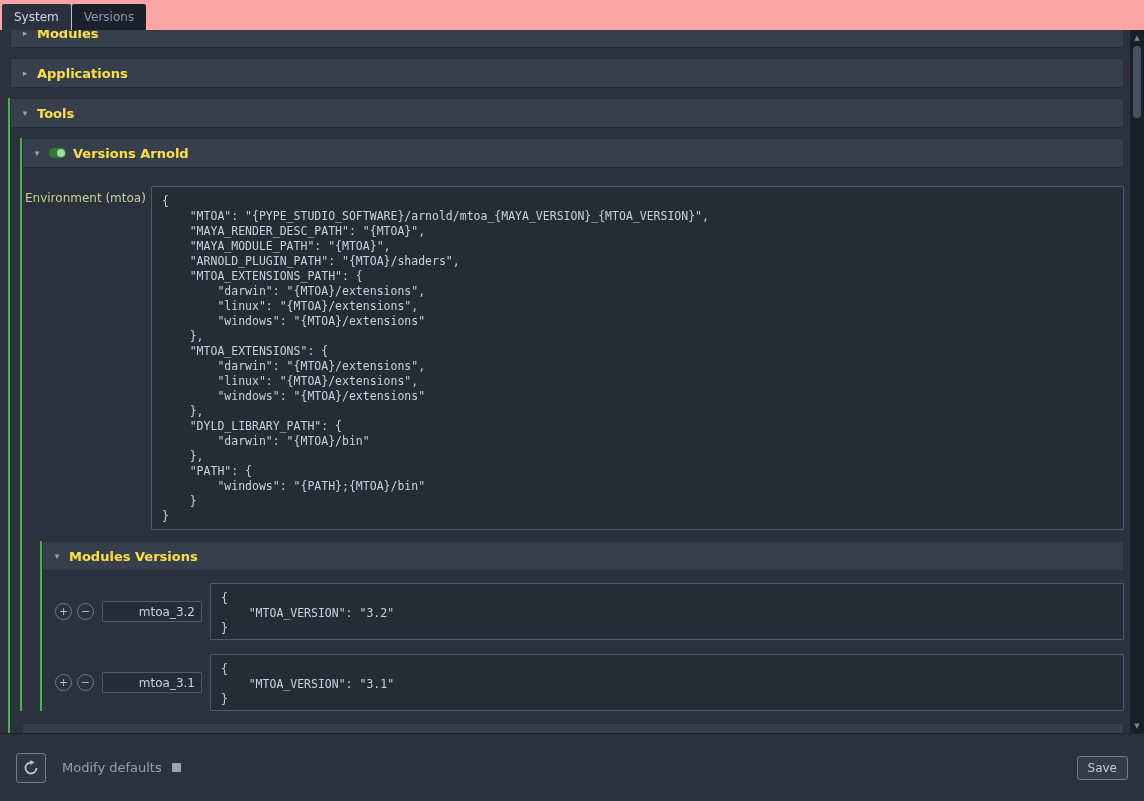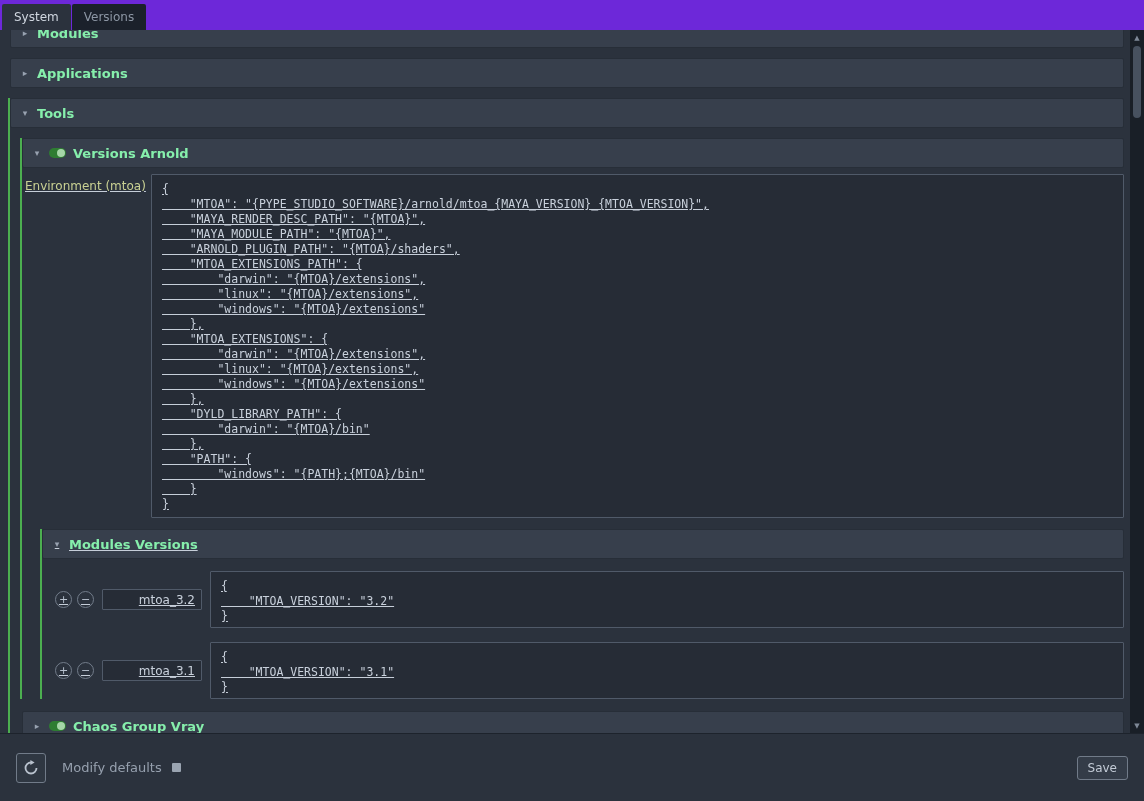--- a/index.html
+++ b/index.html
@@ -10,21 +10,21 @@
     background: #10151b;
     font-family: "DejaVu Sans", "Liberation Sans", sans-serif;
     color: #c6ced9;
     overflow: hidden;
     position: relative;
   }
 
   
   .tabbar {
     height: 30px; flex-shrink: 0;
-    background: #6d28d9;
+    background: #fca5a5;
     display: flex; align-items: flex-end;
     padding-left: 2px; gap: 1px;
   }
   .tab {
     height: 26px; padding: 0 12px;
     display: flex; align-items: center;
     font-size: 12px; color: #8d97a5;
     background: #1b212b;
     border-radius: 2px 2px 0 0;
     cursor: pointer;
@@ -44,34 +44,34 @@
   .sec-header {
     height: 30px;
     background: #373f4c;
     border: 1px solid #272e38;
     border-radius: 2px;
     display: flex; align-items: center;
     gap: 7px; padding: 0 9px;
     cursor: pointer;
   }
   .arrow { font-size: 9px; color: #98a2b0; width: 10px; text-align: center; flex-shrink: 0; }
-  .sec-label { font-size: 13px; font-weight: bold; color: #86efac; }
+  .sec-label { font-size: 13px; font-weight: bold; color: #fde047; }
 
   .toggle {
     width: 17px; height: 10px; border-radius: 5px;
     background: #2e7d32; position: relative; flex-shrink: 0;
     cursor: pointer;
   }
   .toggle::after {
     content: ''; position: absolute; right: 1px; top: 1px;
     width: 8px; height: 8px; border-radius: 50%; background: #a5d6a7;
   }
 
   .tools-children { padding: 10px 0 6px 10px; }
-  .arnold-children { padding: 6px 0 0 3px; text-decoration: underline; }
+  .arnold-children { padding: 18px 0 0 3px; }
 
   
   .field-row { display: flex; align-items: flex-start; gap: 4px; }
   .field-label {
     width: 122px; flex-shrink: 0; padding-top: 5px;
     font-size: 12px; color: #c9d193;
   }
   textarea.code, input.key-input {
     background: #262c36;
     border: 1px solid #505a69;

